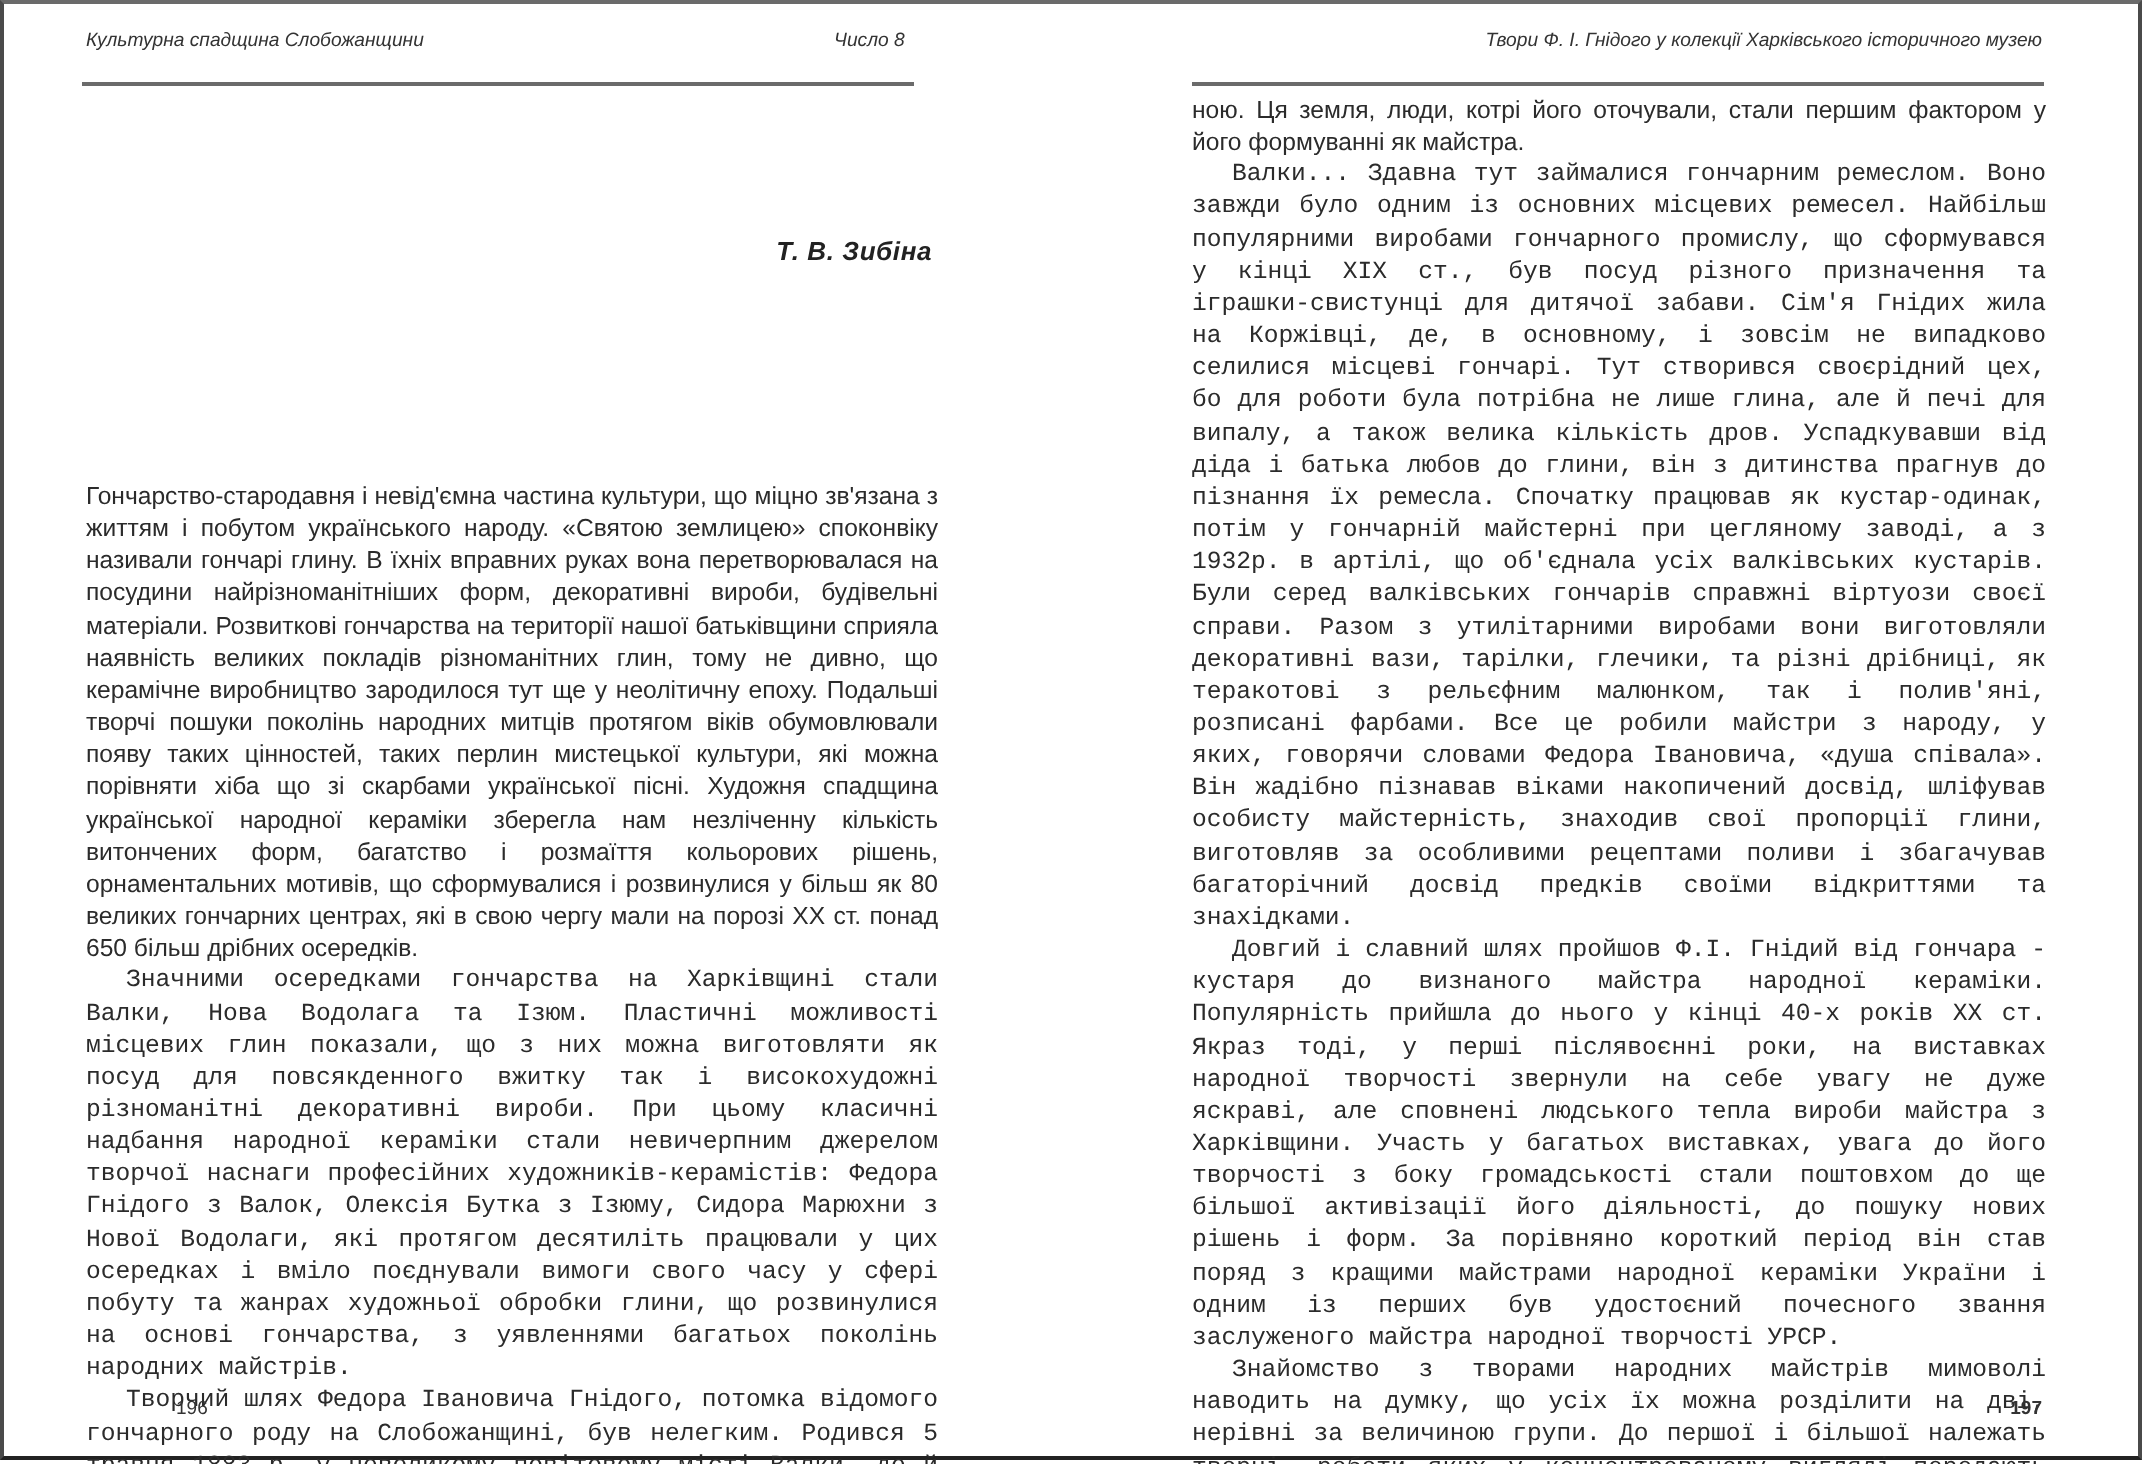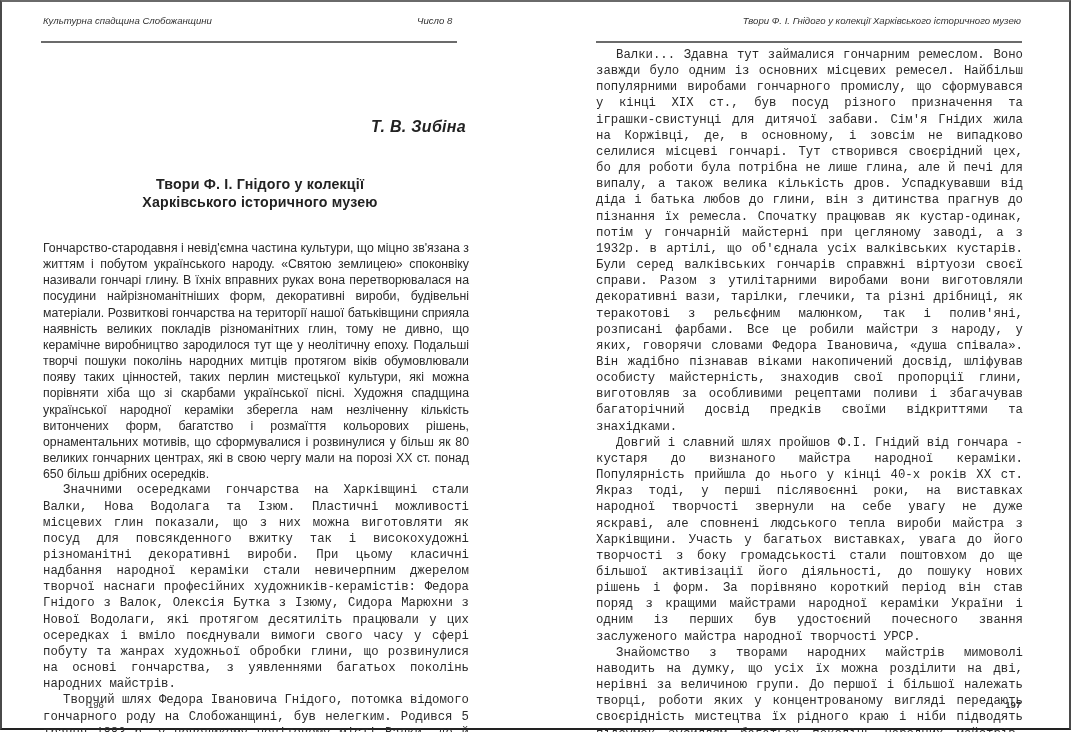--- a/index.html
+++ b/index.html
@@ -6,55 +6,52 @@
   body { width: 1073px; height: 732px; position: relative; overflow: hidden; font-family: "Liberation Sans", sans-serif; color: #2a2a2a; }
   .frame { position: absolute; left: 0; top: 0; width: 1071px; height: 730px; border-top: 2px solid #6a6a6a; border-left: 2px solid #4a4a4a; border-right: 2px solid #4a4a4a; border-bottom: 2px solid #222; box-sizing: border-box; }
   .page { position: absolute; top: 0; height: 732px; }
   .page.left { left: 0; width: 536px; }
   .page.right { left: 536px; width: 537px; }
   .running-head { position: absolute; top: 15px; font-size: 9.6px; font-style: italic; color: #333; white-space: nowrap; }
   .rule { position: absolute; height: 2px; background: #6b6b6b; }
   .text { position: absolute; font-size: 12.3px; line-height: 16.15px; text-align: justify; color: #2b2b2b; }
   .text p { margin: 0; text-indent: 0; }
   .text p.indent { text-indent: 20px; font-family: Liberation Mono, monospace; }
-  .author { position: absolute; top: 118px; right: 70px; font-size: 16px; font-weight: bold; font-style: italic; color: #222; letter-spacing: 0.3px; }
+  .author { position: absolute; top: 118px; right: 70px; font-size: 13px; font-weight: bold; font-style: italic; color: #222; letter-spacing: 0.3px; }
   .title { position: absolute; top: 175px; left: 40px; width: 440px; text-align: center; font-size: 14.2px; font-weight: bold; line-height: 18px; color: #222; letter-spacing: 0.2px; }
   .title .line { display: block; }
   .page-num { position: absolute; top: 699px; font-size: 9.5px; color: #333; margin-left: 45px; }
 </style>
 </head>
 <body>
 
 <div class="frame"></div>
 
 <div class="page left">
   <div class="running-head" style="left:43px;">Культурна спадщина Слобожанщини</div>
   <div class="running-head" style="left:417px;font-style:italic;">Число 8</div>
   <div class="rule" style="left:41px; top:41px; width:416px;"></div>
 
   <div class="author">Т. В. Зибіна</div>
 
-  <div class="title">
-    <span class="line">Твори Ф. І. Гнідого у колекції</span>
-    <span class="line">Харківського історичного музею</span>
-  </div>
 
   <div class="text" style="left:43px; top:240px; width:426px;">
     <p>Гончарство-стародавня і невід'ємна частина культури, що міцно зв'язана з життям і побутом українського народу. «Святою землицею» споконвіку називали гончарі глину. В їхніх вправних руках вона перетворювалася на посудини найрізноманітніших форм, декоративні вироби, будівельні матеріали. Розвиткові гончарства на території нашої батьківщини сприяла наявність великих покладів різноманітних глин, тому не дивно, що керамічне виробництво зародилося тут ще у неолітичну епоху. Подальші творчі пошуки поколінь народних митців протягом віків обумовлювали появу таких цінностей, таких перлин мистецької культури, які можна порівняти хіба що зі скарбами української пісні. Художня спадщина української народної кераміки зберегла нам незліченну кількість витончених форм, багатство і розмаїття кольорових рішень, орнаментальних мотивів, що сформувалися і розвинулися у більш як 80 великих гончарних центрах, які в свою чергу мали на порозі XX ст. понад 650 більш дрібних осередків.</p>
     <p class="indent">Значними осередками гончарства на Харківщині стали Валки, Нова Водолага та Ізюм. Пластичні можливості місцевих глин показали, що з них можна виготовляти як посуд для повсякденного вжитку так і високохудожні різноманітні декоративні вироби. При цьому класичні надбання народної кераміки стали невичерпним джерелом творчої наснаги професійних художників-керамістів: Федора Гнідого з Валок, Олексія Бутка з Ізюму, Сидора Марюхни з Нової Водолаги, які протягом десятиліть працювали у цих осередках і вміло поєднували вимоги свого часу у сфері побуту та жанрах художньої обробки глини, що розвинулися на основі гончарства, з уявленнями багатьох поколінь народних майстрів.</p>
     <p class="indent">Творчий шлях Федора Івановича Гнідого, потомка відомого гончарного роду на Слобожанщині, був нелегким. Родився 5 травня 1883 р. у невеликому повітовому місті Валки, де й прожив усе своє життя. Рідніше, ближче, краще не було для нього місця на землі. Тут він виріс, працював, ростив дітей і внуків, тут пізнав секрети стародавнього мистецтва роботи з гли-</p>
   </div>
 
   <div class="page-num" style="left:43px;">196</div>
 </div>
 
 <div class="page right">
   <div class="running-head" style="right:52px;">Твори Ф. І. Гнідого у колекції Харківського історичного музею</div>
   <div class="rule" style="left:60px; top:41px; width:426px;"></div>
 
   <div class="text" style="left:60px; top:47px; width:427px;">
+    <p>ною. Ця земля, люди, котрі його оточували, стали першим фактором у його формуванні як майстра.</p>
     <p class="indent">Валки... Здавна тут займалися гончарним ремеслом. Воно завжди було одним із основних місцевих ремесел. Найбільш популярними виробами гончарного промислу, що сформувався у кінці XIX ст., був посуд різного призначення та іграшки-свистунці для дитячої забави. Сім'я Гнідих жила на Коржівці, де, в основному, і зовсім не випадково селилися місцеві гончарі. Тут створився своєрідний цех, бо для роботи була потрібна не лише глина, але й печі для випалу, а також велика кількість дров. Успадкувавши від діда і батька любов до глини, він з дитинства прагнув до пізнання їх ремесла. Спочатку працював як кустар-одинак, потім у гончарній майстерні при цегляному заводі, а з 1932р. в артілі, що об'єднала усіх валківських кустарів. Були серед валківських гончарів справжні віртуози своєї справи. Разом з утилітарними виробами вони виготовляли декоративні вази, тарілки, глечики, та різні дрібниці, як теракотові з рельєфним малюнком, так і полив'яні, розписані фарбами. Все це робили майстри з народу, у яких, говорячи словами Федора Івановича, «душа співала». Він жадібно пізнавав віками накопичений досвід, шліфував особисту майстерність, знаходив свої пропорції глини, виготовляв за особливими рецептами поливи і збагачував багаторічний досвід предків своїми відкриттями та знахідками.</p>
     <p class="indent">Довгий і славний шлях пройшов Ф.І. Гнідий від гончара - кустаря до визнаного майстра народної кераміки. Популярність прийшла до нього у кінці 40-х років XX ст. Якраз тоді, у перші післявоєнні роки, на виставках народної творчості звернули на себе увагу не дуже яскраві, але сповнені людського тепла вироби майстра з Харківщини. Участь у багатьох виставках, увага до його творчості з боку громадськості стали поштовхом до ще більшої активізації його діяльності, до пошуку нових рішень і форм. За порівняно короткий період він став поряд з кращими майстрами народної кераміки України і одним із перших був удостоєний почесного звання заслуженого майстра народної творчості УРСР.</p>
     <p class="indent">Знайомство з творами народних майстрів мимоволі наводить на думку, що усіх їх можна розділити на дві, нерівні за величиною групи. До першої і більшої належать творці, роботи яких у концентрованому вигляді передають своєрідність мистецтва їх рідного краю і ніби підводять підсумок зусиллям багатьох поколінь народних майстрів. Достатньо навіть короткого знайомства з виробами таких художників, щоб стали ясними основні особливості народного мистецтва того чи іншого центру або навіть цілого регіону. До другої, порівняно меншої частини, належать майстри, для котрих традиції рідного села з часом ставали занадто тісними. Використовуючи звичайні, знайомі з дитинства прийоми роботи, вони раптом починали, дивуючи односельців, виготовляти речі до цих пір небачені і</p>
   </div>
 
   <div class="page-num" style="right:52px;font-weight:bold;">197</div>
 </div>
 
 </body></html>

